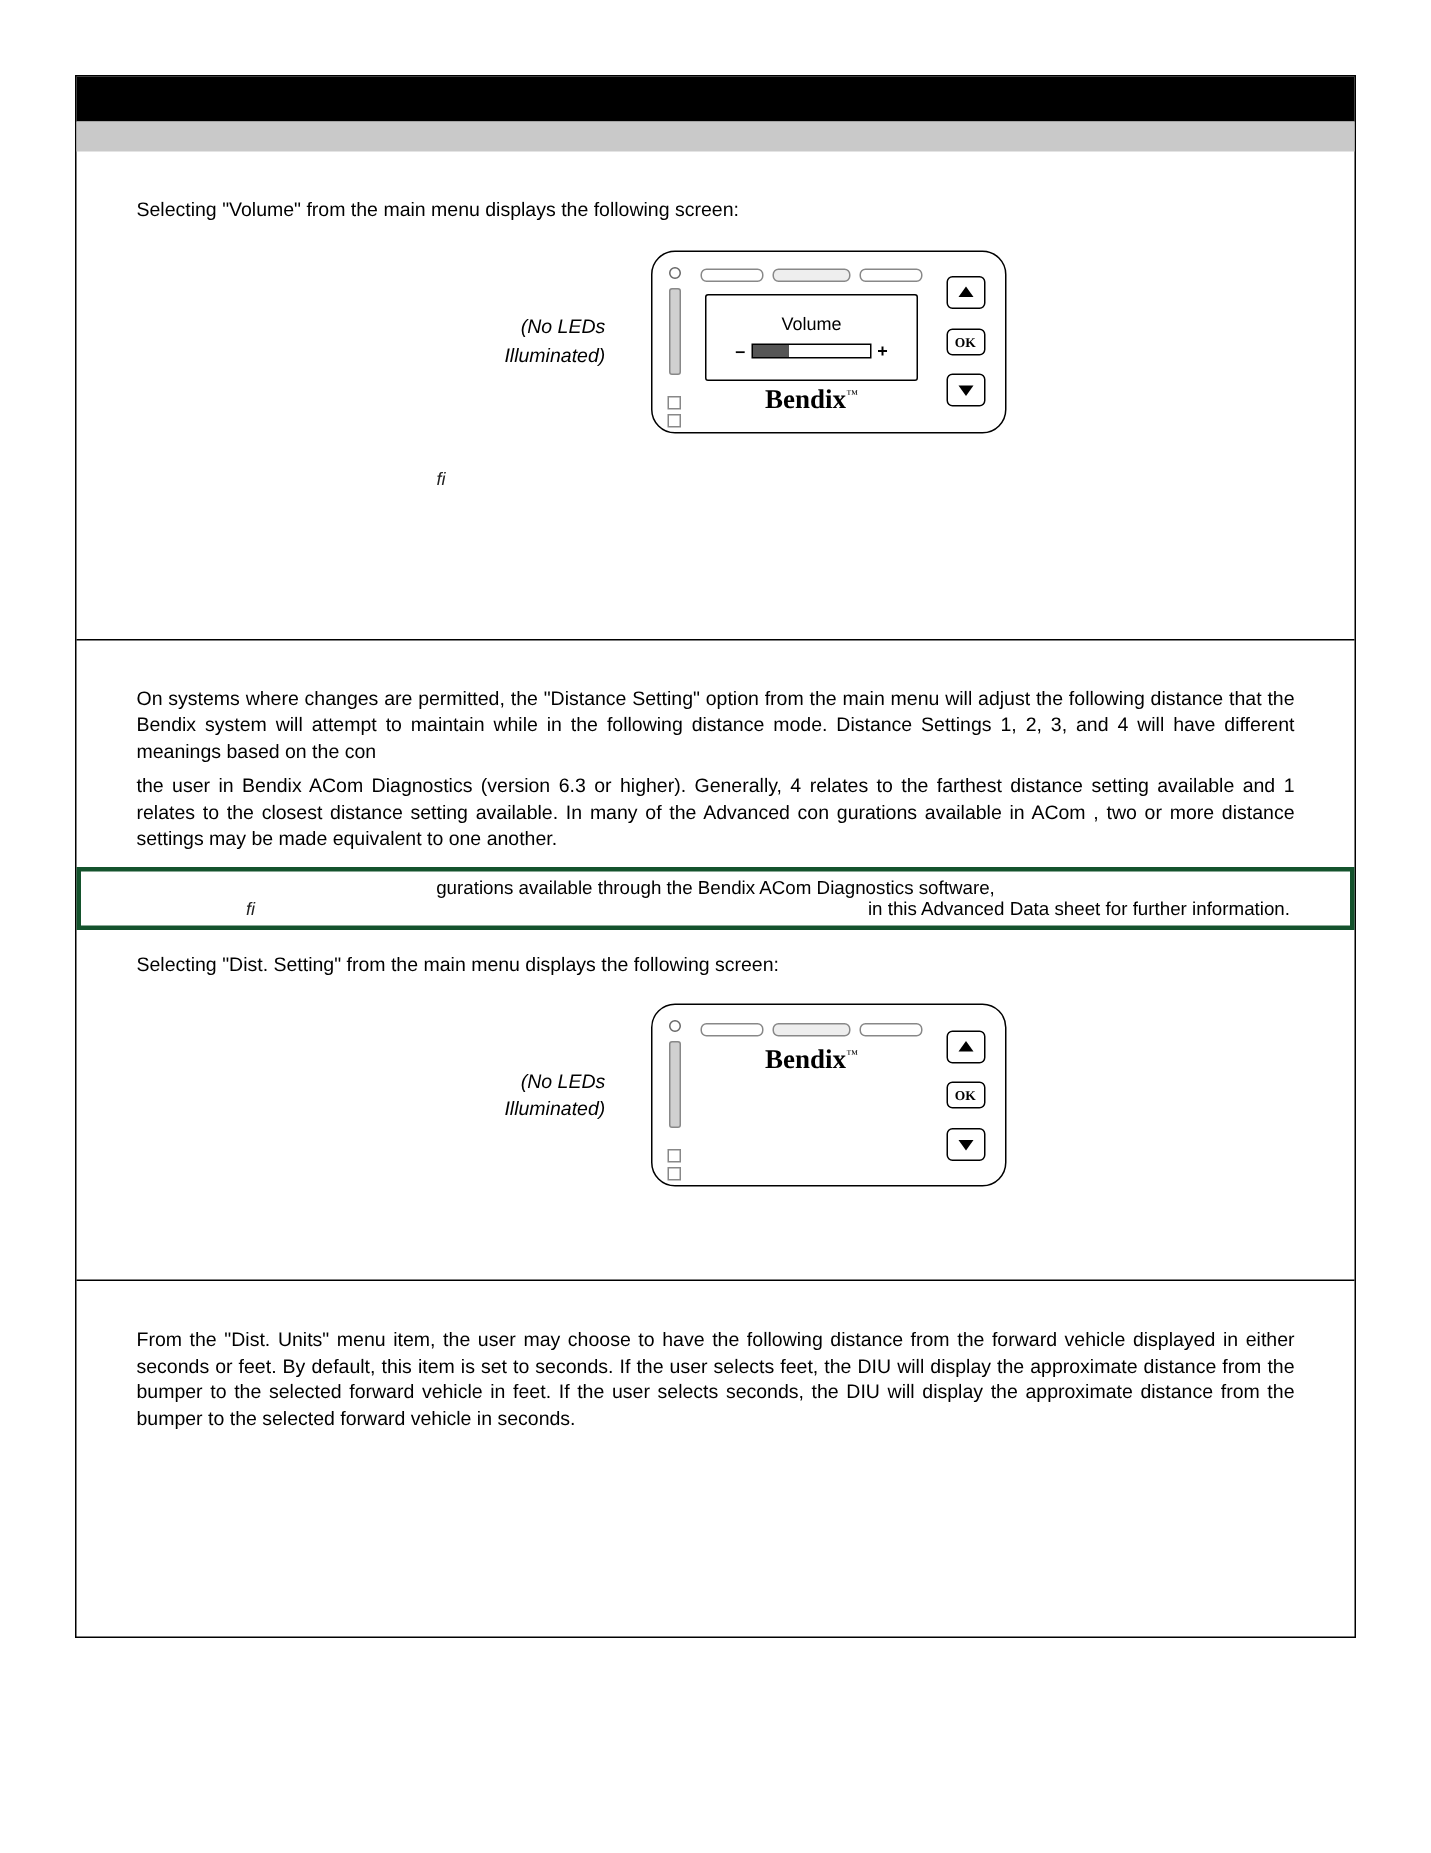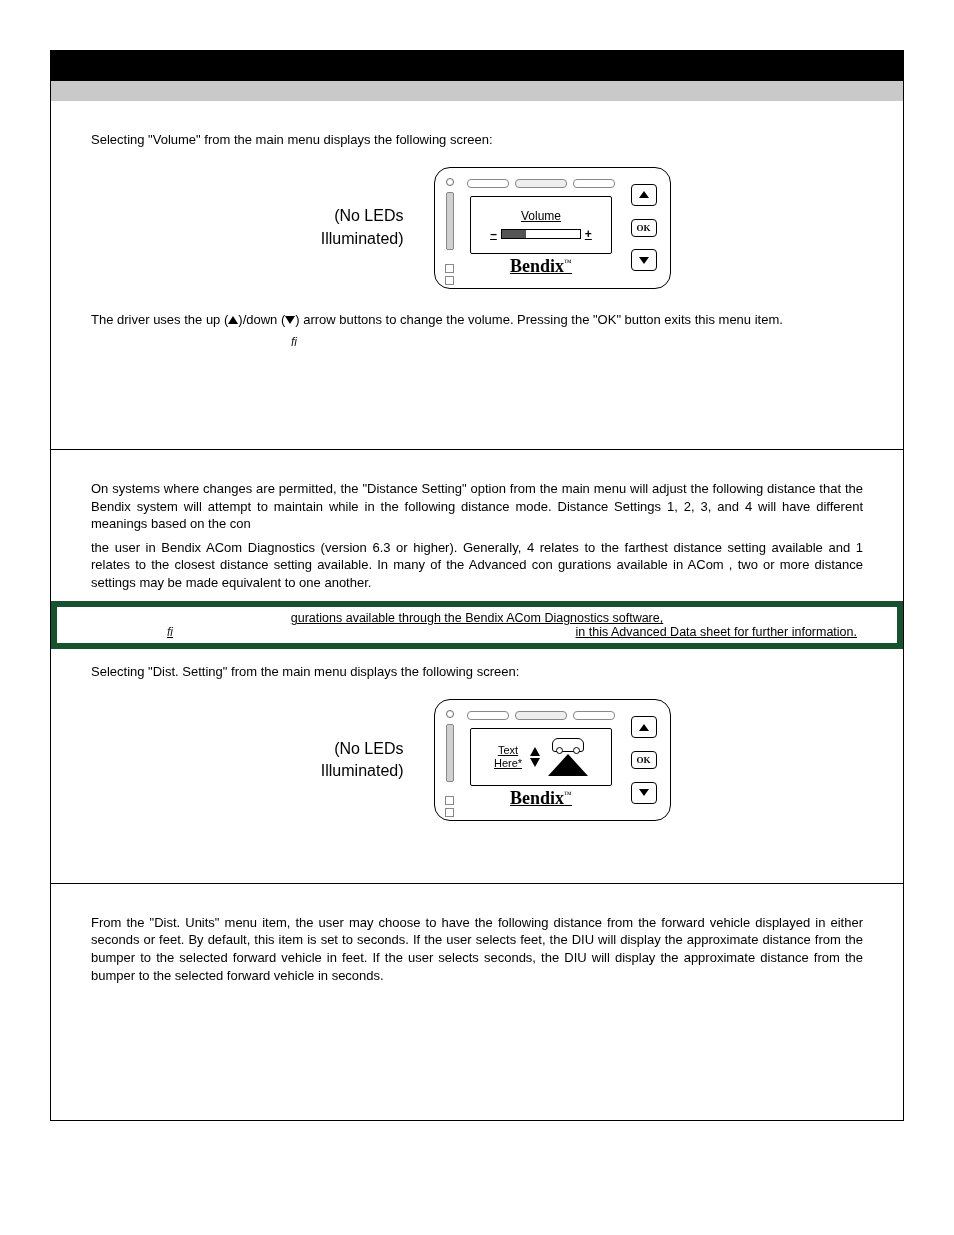--- a/index.html
+++ b/index.html
@@ -38,25 +38,26 @@
   }
   .indent { padding-left: 28px; }
   .fig-row {
     display: flex;
     align-items: center;
     justify-content: center;
     gap: 30px;
     margin: 18px 0 22px 0;
   }
   .led-note {
-    font-size: 16px;
+    font-size: 13px;
     text-align: left;
     line-height: 1.4;
     width: 120px;
     text-align: right;
+    font-style: italic;
   }
   
   .diu {
     width: 235px;
     height: 120px;
     border: 1.5px solid #000;
     border-radius: 16px;
     position: relative;
     background: #fff;
     display: flex;
@@ -70,21 +71,20 @@
     gap: 6px;
   }
   .dot { width:6px;height:6px;border:1px solid #666;border-radius:50%; }
   .vbar { width:6px; flex:1; background:#d0d0d0; border:1px solid #888; border-radius:2px; margin-bottom:8px;}
   .sq { width:7px;height:7px;border:1px solid #888; margin-bottom:3px;}
   .diu-mid {
     flex: 1;
     display: flex;
     flex-direction: column;
     align-items: center;
-    text-decoration: underline;
   }
   .top-led-row {
     height: 16px;
     margin-top: 8px;
     display:flex; align-items:center; gap:6px;
   }
   .pill { width:40px;height:7px;border:1px solid #888;border-radius:4px;}
   .pill.mid { width:50px; background:#eee;}
   .screen {
     width: 140px;
@@ -124,26 +124,25 @@
     display:flex;align-items:center;justify-content:center;
     font-size:10px;font-weight:bold;
   }
   .btn.ok{height:16px;font-size:9px;}
   .tri-up{width:0;height:0;border-left:5px solid transparent;border-right:5px solid transparent;border-bottom:7px solid #000;}
   .tri-dn{width:0;height:0;border-left:5px solid transparent;border-right:5px solid transparent;border-top:7px solid #000;}
   .inline-tri-up{display:inline-block;width:0;height:0;border-left:5px solid transparent;border-right:5px solid transparent;border-bottom:8px solid #000;vertical-align:middle;}
   .inline-tri-dn{display:inline-block;width:0;height:0;border-left:5px solid transparent;border-right:5px solid transparent;border-top:8px solid #000;vertical-align:middle;}
   .fi{font-style:italic;font-size:12px;color:#222;}
   .note-box {
-    border:6px solid #14532d;
+    border:3px solid #14532d;
     margin: 10px -40px 14px -40px;
     padding: 4px 40px 4px 40px;
     font-size:12.5px;
     text-align: justify;
-    text-decoration: underline;
   }
   
   .dist-screen {
     width:140px;height:56px;border:1.5px solid #000;border-radius:2px;margin-top:4px;
     display:flex;align-items:center;justify-content:center;gap:8px;font-size:11px;
   }
   .dist-left{display:flex;flex-direction:column;align-items:center;line-height:1.2;}
   .arrows-col{display:flex;flex-direction:column;align-items:center;gap:2px;}
   .car-stack{display:flex;flex-direction:column;align-items:center;}
   .car{width:30px;height:12px;border:1.5px solid #000;border-radius:6px 6px 3px 3px;position:relative;}
@@ -200,23 +199,20 @@
                 <span class="tri-up"></span>
               </div>
             <div class="btn ok">OK</div>
             <div class="btn">
                 <span class="tri-dn"></span>
               </div>
           </div>
         </div>
       </div>
 
-      <p class="para">
-        <span>The driver uses the up (</span><span class="inline-tri-up"></span><span>)/down (</span><span class="inline-tri-dn"></span><span>) arrow buttons to change the volume.  Pressing the "OK" button exits this menu item.</span>
-      </p>
       <div style="text-align:left;padding-left:200px;margin-top:6px;">
         <span class="fi">fi</span>
       </div>
       <div style="height:60px"></div>
     </div>
 
     <div class="section">
       <p class="para">On systems where changes are permitted, the "Distance Setting" option from the main menu will adjust the following distance that the Bendix                                          system will attempt to maintain while in the following distance mode.  Distance Settings 1, 2, 3, and 4 will have different meanings based on the con</p>
       <p class="para">the user in Bendix  ACom  Diagnostics (version 6.3 or higher).  Generally, 4 relates to the farthest distance setting available and 1 relates to the closest distance setting available.  In many of the Advanced con   gurations available in ACom  , two or more distance settings may be made equivalent to one another.</p>
 
@@ -244,34 +240,20 @@
               <div class="sq"></div>
               <div class="sq"></div>
             </div>
           </div>
           <div class="diu-mid">
             <div class="top-led-row">
               <div class="pill"></div>
               <div class="pill mid"></div>
               <div class="pill"></div>
             </div>
-            <div class="dist-screen">
-              <div class="dist-left">
-                <span>Text</span>
-                <span>Here*</span>
-              </div>
-              <div class="arrows-col">
-                <span class="inline-tri-up" style="border-bottom-width:9px"></span>
-                <span class="inline-tri-dn" style="border-top-width:9px"></span>
-              </div>
-              <div class="car-stack">
-                <div class="car"></div>
-                <div class="road"></div>
-              </div>
-            </div>
             <div class="brand"><span>Bendix</span><sup>™</sup></div>
           </div>
           <div class="diu-right">
             <div class="btn">
                 <span class="tri-up"></span>
               </div>
             <div class="btn ok">OK</div>
             <div class="btn">
                 <span class="tri-dn"></span>
               </div>

